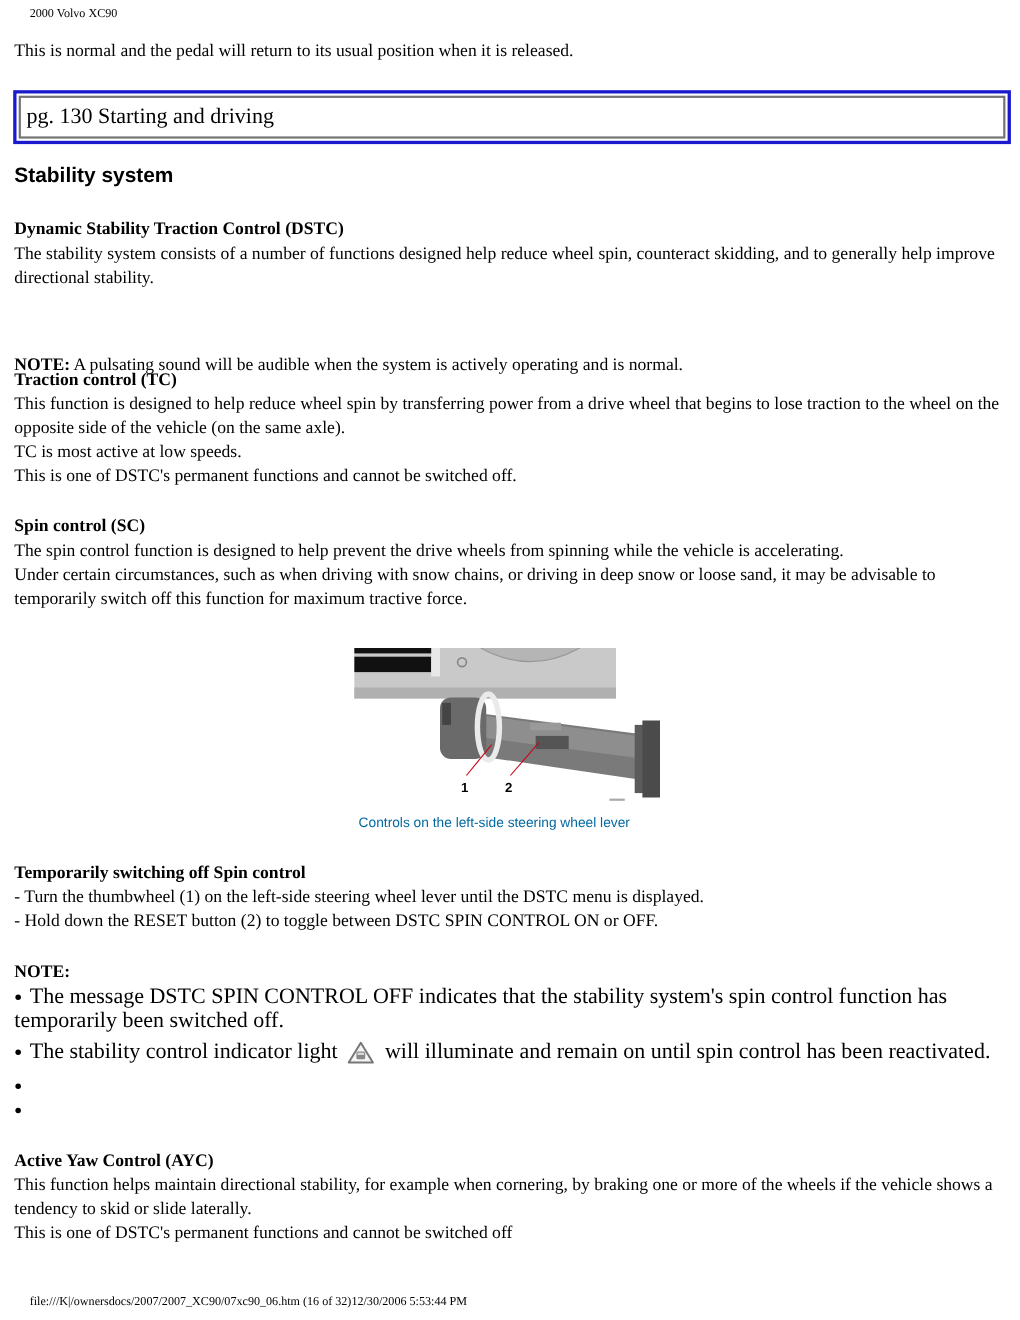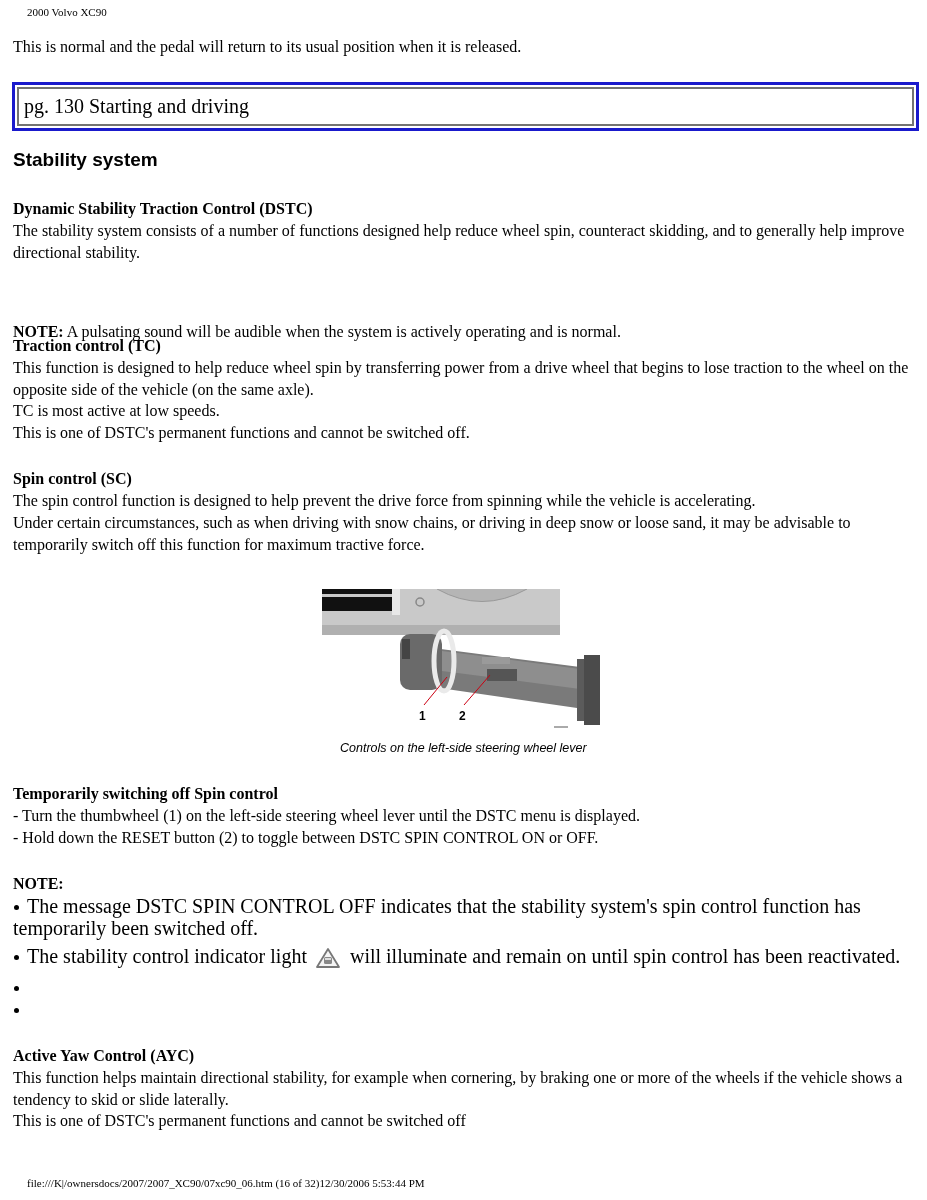--- a/index.html
+++ b/index.html
@@ -19,21 +19,21 @@
   .section-box-inner {
     width: 100%; height: 100%; box-sizing: border-box;
     border: 2px solid #737373; padding: 4px 0 0 5px;
     font-size: 20px; line-height: 26px;
   }
   .h2 { left: 13px; top: 149px; font-family: "Liberation Sans", "DejaVu Sans", sans-serif; font-weight: bold; font-size: 19px; }
   .b { font-weight: bold; }
   .bullet-row { position: absolute; left: 13px; width: 900px; font-size: 20px; line-height: 22px; }
   .bullet-dot { display: inline-block; width: 5px; height: 5px; border-radius: 50%; background: #000; margin: 0 8px 2px 1px; vertical-align: middle; }
   .figure { left: 322px; top: 589px; width: 282px; height: 146px; }
-  .caption { left: 340px; top: 741px; font-family: "Liberation Sans", "DejaVu Sans", sans-serif; font-style: italic; font-size: 12.5px; color: #000000; }
+  .caption { left: 326px; top: 741px; font-family: "Liberation Sans", "DejaVu Sans", sans-serif; font-size: 12.5px; color: #0369a1; }
   .indicator-icon { display: inline-block; width: 26px; height: 22px; vertical-align: middle; margin: 0 4px 0 8px; }
   .footer { left: 27px; top: 1177px; font-size: 11px; }
 </style>
 </head>
 <body>
 
 <div class="abs running-head">2000 Volvo XC90</div>
 
 <p class="abs p" style="top:36px;">This is normal and the pedal will return to its usual position when it is released.</p>
 
@@ -47,21 +47,21 @@
 <p class="abs p" style="top:220px;">The stability system consists of a number of functions designed help reduce wheel spin, counteract skidding, and to generally help improve directional stability.</p>
 
 <p class="abs p" style="top:288px;margin-top:33px;"><span class="b">NOTE:</span><span> A pulsating sound will be audible when the system is actively operating and is normal.</span></p>
 
 <div class="abs p b" style="top:335px;">Traction control (TC)</div>
 <p class="abs p" style="top:357px;">This function is designed to help reduce wheel spin by transferring power from a drive wheel that begins to lose traction to the wheel on the opposite side of the vehicle (on the same axle).</p>
 <p class="abs p" style="top:400px;">TC is most active at low speeds.</p>
 <p class="abs p" style="top:422px;">This is one of DSTC's permanent functions and cannot be switched off.</p>
 
 <div class="abs p b" style="top:468px;">Spin control (SC)</div>
-<p class="abs p" style="top:490px;">The spin control function is designed to help prevent the drive force from spinning while the vehicle is accelerating.</p>
+<p class="abs p" style="top:490px;">The spin control function is designed to help prevent the drive wheels from spinning while the vehicle is accelerating.</p>
 <p class="abs p" style="top:512px;">Under certain circumstances, such as when driving with snow chains, or driving in deep snow or loose sand, it may be advisable to temporarily switch off this function for maximum tractive force.</p>
 
 <div class="abs figure">
   <svg width="282" height="146" viewBox="0 0 282 146">
 
     <rect x="0" y="0" width="238" height="46" fill="#c9c9c9"></rect>
     <rect x="0" y="36" width="238" height="10" fill="#b0b0b0"></rect>
     <rect x="0" y="0" width="78" height="5" fill="#111"></rect>
     <rect x="0" y="8" width="70" height="14" fill="#111"></rect>
     <rect x="70" y="0" width="8" height="26" fill="#e8e8e8"></rect>

